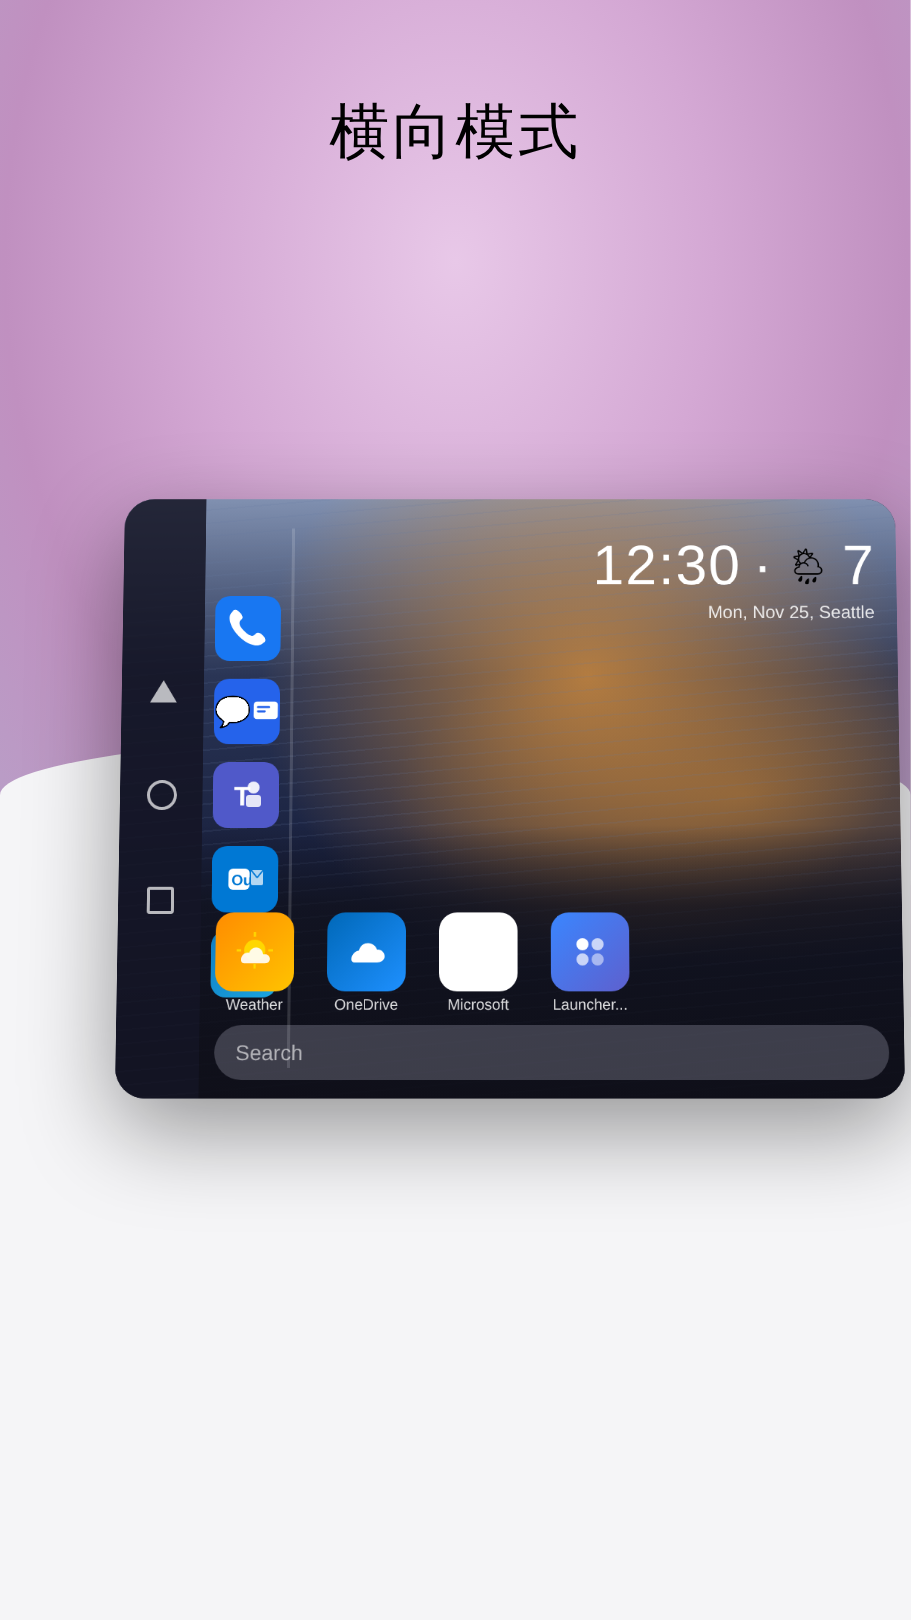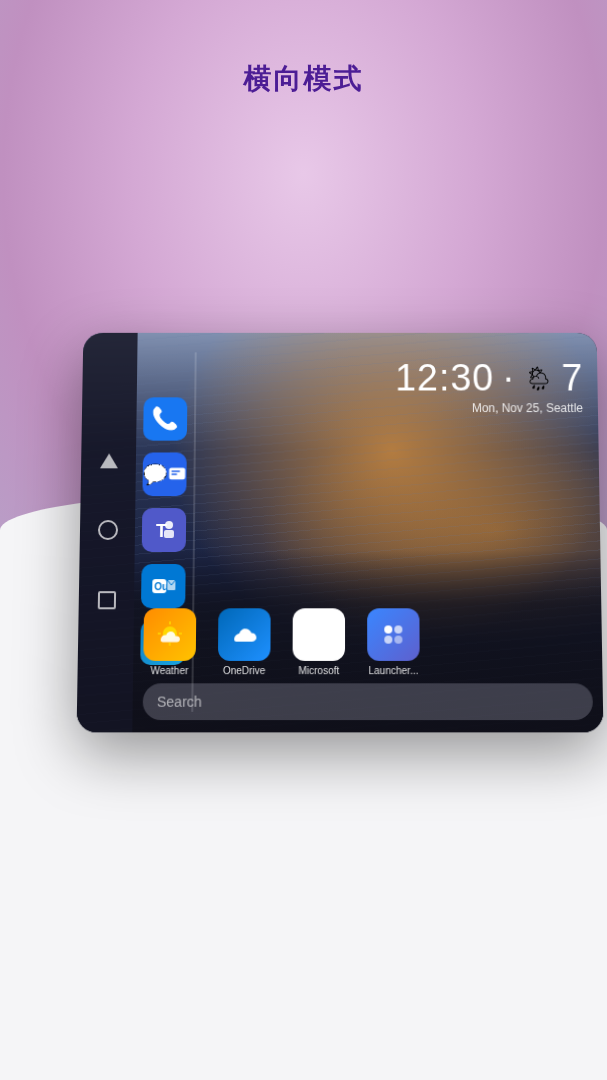--- a/index.html
+++ b/index.html
@@ -31,23 +31,23 @@
       background: #f5f5f7;
       border-radius: 50% 50% 0 0 / 40px 40px 0 0;
     }
 
     
     .title {
       position: absolute;
       top: 60px;
       left: 0; right: 0;
       text-align: center;
-      font-size: 28px;
-      font-weight: 700;
-      color: #4c1d95;
+      font-size: 40px;
+      font-weight: 400;
+      color: #000000;
       letter-spacing: 2px;
     }
 
     
     .phone-mockup {
       position: absolute;
       top: 330px;
       left: 80px;
       width: 520px;
       height: 400px;

